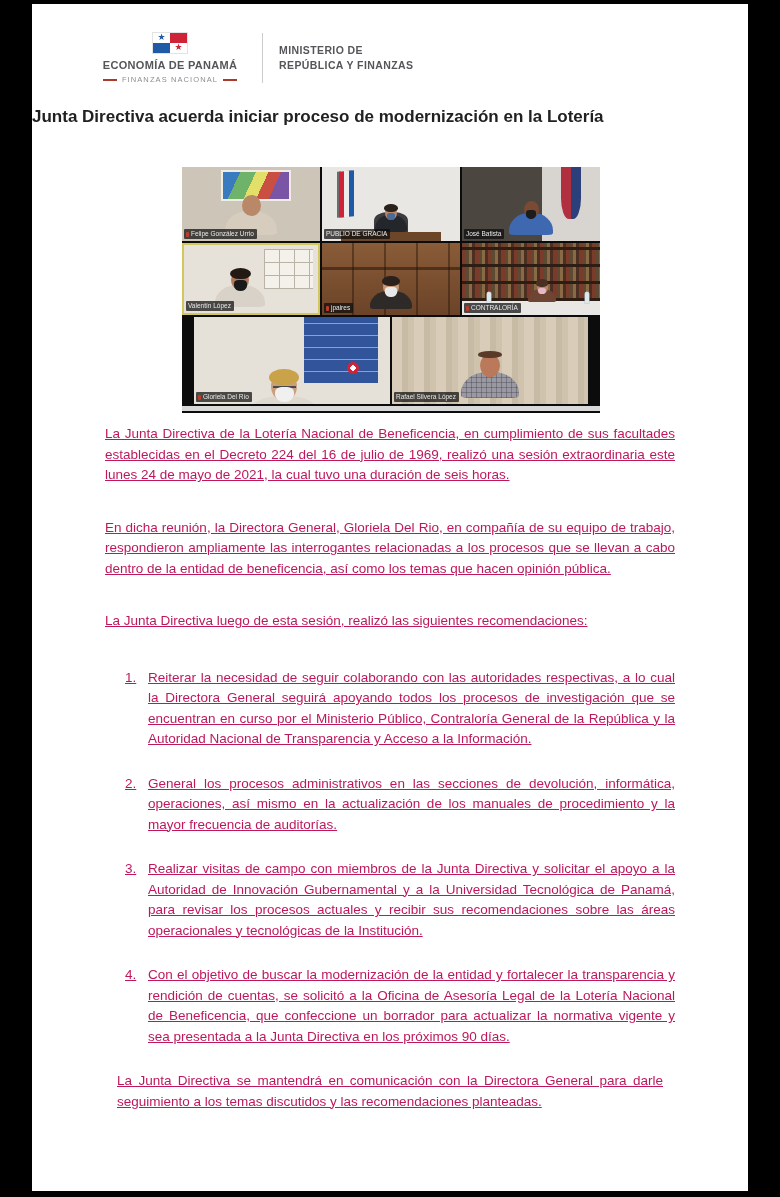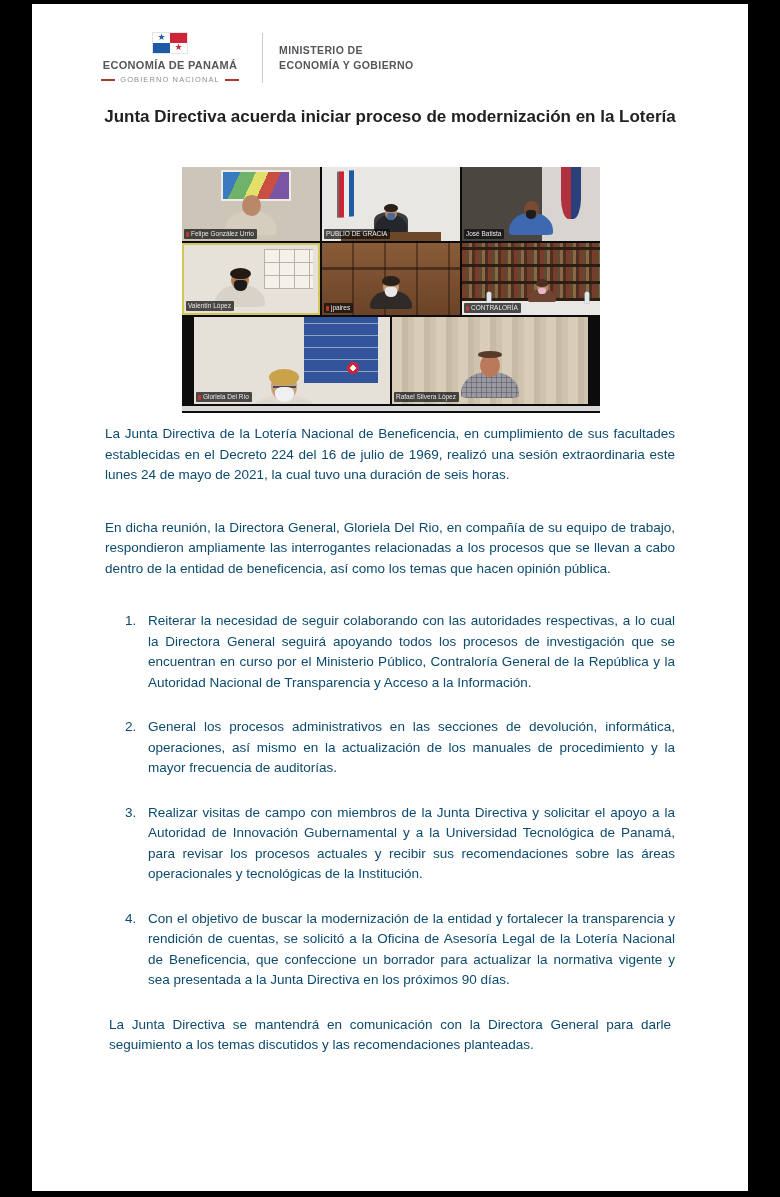--- a/index.html
+++ b/index.html
@@ -22,21 +22,21 @@
   .flag .star{position:absolute;left:50%;top:50%;transform:translate(-50%,-54%);font-size:9px;line-height:9px;}
   .star-blue{color:#1f5aa6;}
   .star-red{color:#cf2437;}
   .org-name{font-size:11px;font-weight:bold;color:#55565a;letter-spacing:.3px;white-space:nowrap;}
   .org-sub{margin-top:4px;font-size:7.5px;color:#8d8e91;letter-spacing:1.1px;display:flex;align-items:center;justify-content:center;gap:5px;white-space:nowrap;}
   .dash{width:14px;height:2px;background:#ab3a2c;display:inline-block;}
   .header-divider{width:1px;height:50px;background:#cccccc;margin:0 16px;}
   .ministry{font-size:10.5px;font-weight:bold;color:#55565a;letter-spacing:.4px;line-height:15px;white-space:nowrap;}
 
   
-  .title{position:absolute;top:103px;left:0;width:100%;text-align:center;font-size:17px;font-weight:600;color:#212121;}
+  .title{position:absolute;top:103px;left:0;width:100%;font-size:17px;font-weight:600;color:#212121;}
 
   
   .video{position:absolute;left:150px;top:163px;width:418px;height:246px;background:#0c0c0c;overflow:hidden;}
   .vrow{display:flex;gap:2px;margin-bottom:2px;justify-content:center;}
   .tile{position:relative;overflow:hidden;background:#555;}
   .r1 .tile{width:138px;height:74px;}
   .r2 .tile{width:138px;height:72px;}
   .r3 .tile{width:196px;height:87px;}
   .tile.active{box-sizing:border-box;border:2px solid #d3c65c;}
   .bottom-strip{height:5px;background:#d8d8d8;margin-top:0px;}
@@ -76,28 +76,28 @@
   .t6 .b2{right:8%;}
   
   .t7{background:#e6e1d8;}
   .t7 .banner{position:absolute;left:56%;width:38%;top:0;height:76%;background:repeating-linear-gradient(0deg,transparent 0 11px,rgba(255,255,255,.45) 11px 12px),#31549b;}
   .t7 .blogo{position:absolute;left:78%;top:52%;width:12px;height:12px;border-radius:50%;background:radial-gradient(circle at 50% 50%,#fff 0 30%,#cf2437 31% 100%);}
   
   .t8{background:repeating-linear-gradient(90deg,#d9cdb9 0 10px,#c7bba5 10px 16px,#cfc3ae 16px 22px);}
   .shirt-check{background:repeating-linear-gradient(0deg,rgba(55,55,70,.35) 0 1px,transparent 1px 5px),repeating-linear-gradient(90deg,rgba(55,55,70,.35) 0 1px,transparent 1px 5px),#9a99a1;}
 
   
-  .content{position:absolute;left:73px;top:420px;width:570px;color:#0c4a6e;font-size:13.5px;line-height:20.5px;}
+  .content{position:absolute;left:73px;top:420px;width:570px;color:#be185d;font-size:13.5px;line-height:20.5px;text-decoration:underline;}
   .para{text-align:justify;margin:0 0 32px 0;}
   .intro{margin:0 0 36px 0;}
   .rec-list{margin:0;padding:0;list-style:none;}
   .li{display:flex;margin:0 0 24px 0;padding-left:20px;}
   .li .num{width:23px;flex:0 0 auto;}
   .li .li-text{flex:1;text-align:justify;}
-  .closing{text-align:justify;margin:4px;}
+  .closing{text-align:justify;margin:12px;}
 </style>
 </head>
 <body>
 
 <div class="page">
 
   <div class="header">
     <div class="brand">
       <div class="flag">
         <div class="q q-tl">
@@ -105,28 +105,28 @@
           </div>
         <div class="q q-tr"></div>
         <div class="q q-bl"></div>
         <div class="q q-br">
             <span class="star star-red">★</span>
           </div>
       </div>
       <div class="org-name">ECONOMÍA DE PANAMÁ</div>
       <div class="org-sub">
         <span class="dash"></span>
-        <span>GOBIERNO NACIONAL</span>
+        <span>FINANZAS NACIONAL</span>
         <span class="dash"></span>
       </div>
     </div>
     <div class="header-divider"></div>
     <div class="ministry">
       <div>MINISTERIO DE</div>
-      <div>ECONOMÍA Y GOBIERNO</div>
+      <div>REPÚBLICA Y FINANZAS</div>
     </div>
   </div>
 
   <div class="title">Junta Directiva acuerda iniciar proceso de modernización en la Lotería</div>
 
   <div class="video">
     <div class="vrow r1">
       <div class="tile t1">
         <div class="painting"></div>
         <div class="fig">
@@ -241,20 +241,21 @@
           <span>Rafael Silvera López</span>
         </div>
       </div>
     </div>
     <div class="bottom-strip"></div>
   </div>
 
   <div class="content">
     <p class="para">La Junta Directiva de la Lotería Nacional de Beneficencia, en cumplimiento de sus facultades establecidas en el Decreto 224 del 16 de julio de 1969, realizó una sesión extraordinaria este lunes 24 de mayo de 2021, la cual tuvo una duración de seis horas.</p>
     <p class="para">En dicha reunión, la Directora General, Gloriela Del Rio, en compañía de su equipo de trabajo, respondieron ampliamente las interrogantes relacionadas a los procesos que se llevan a cabo dentro de la entidad de beneficencia, así como los temas que hacen opinión pública.</p>
+    <p class="para intro">La Junta Directiva luego de esta sesión, realizó las siguientes recomendaciones:</p>
 
     <div class="rec-list">
       <div class="li">
         <span class="num">1.</span>
         <span class="li-text">Reiterar la necesidad de seguir colaborando con las autoridades respectivas, a lo cual la Directora General seguirá apoyando todos los procesos de investigación que se encuentran en curso por el Ministerio Público, Contraloría General de la República y la Autoridad Nacional de Transparencia y Acceso a la Información.</span>
       </div>
       <div class="li">
         <span class="num">2.</span>
         <span class="li-text">General los procesos administrativos en las secciones de devolución, informática, operaciones, así mismo en la actualización de los manuales de procedimiento y la mayor frecuencia de auditorías.</span>
       </div>

